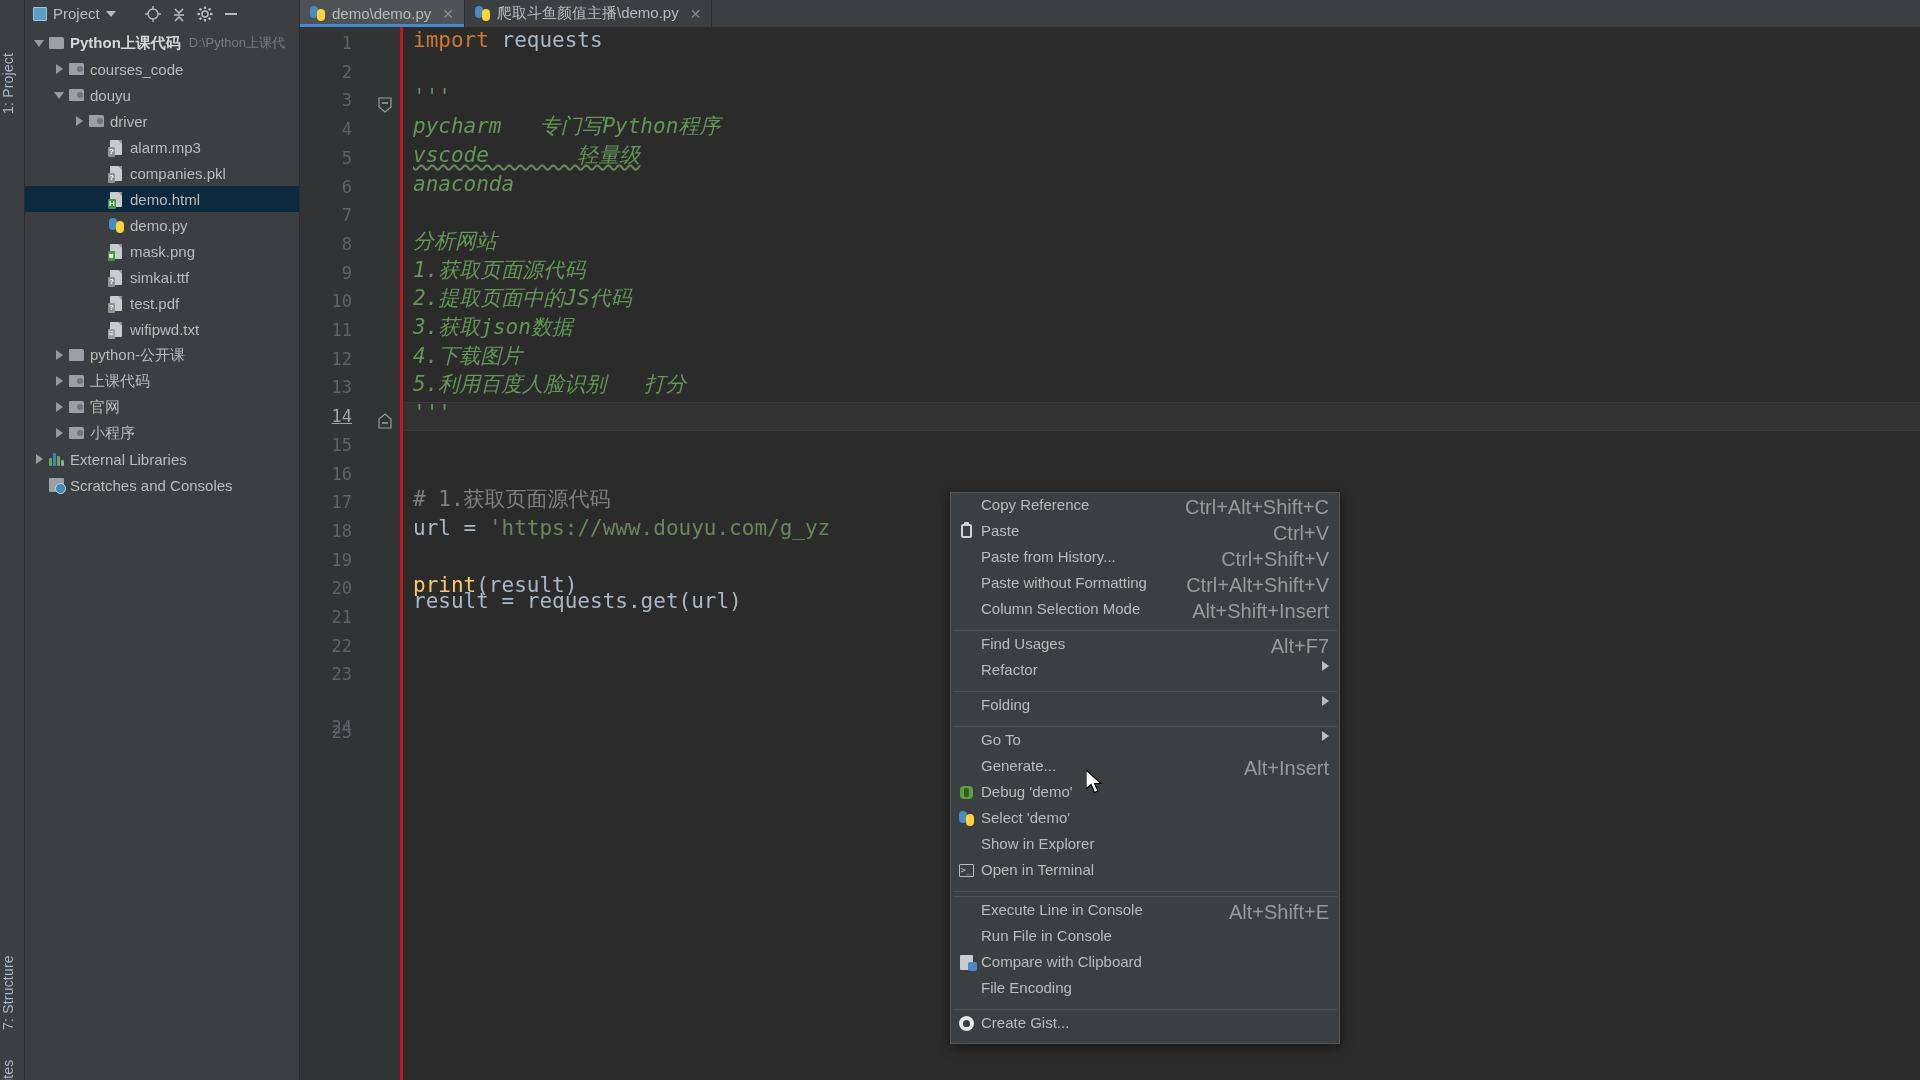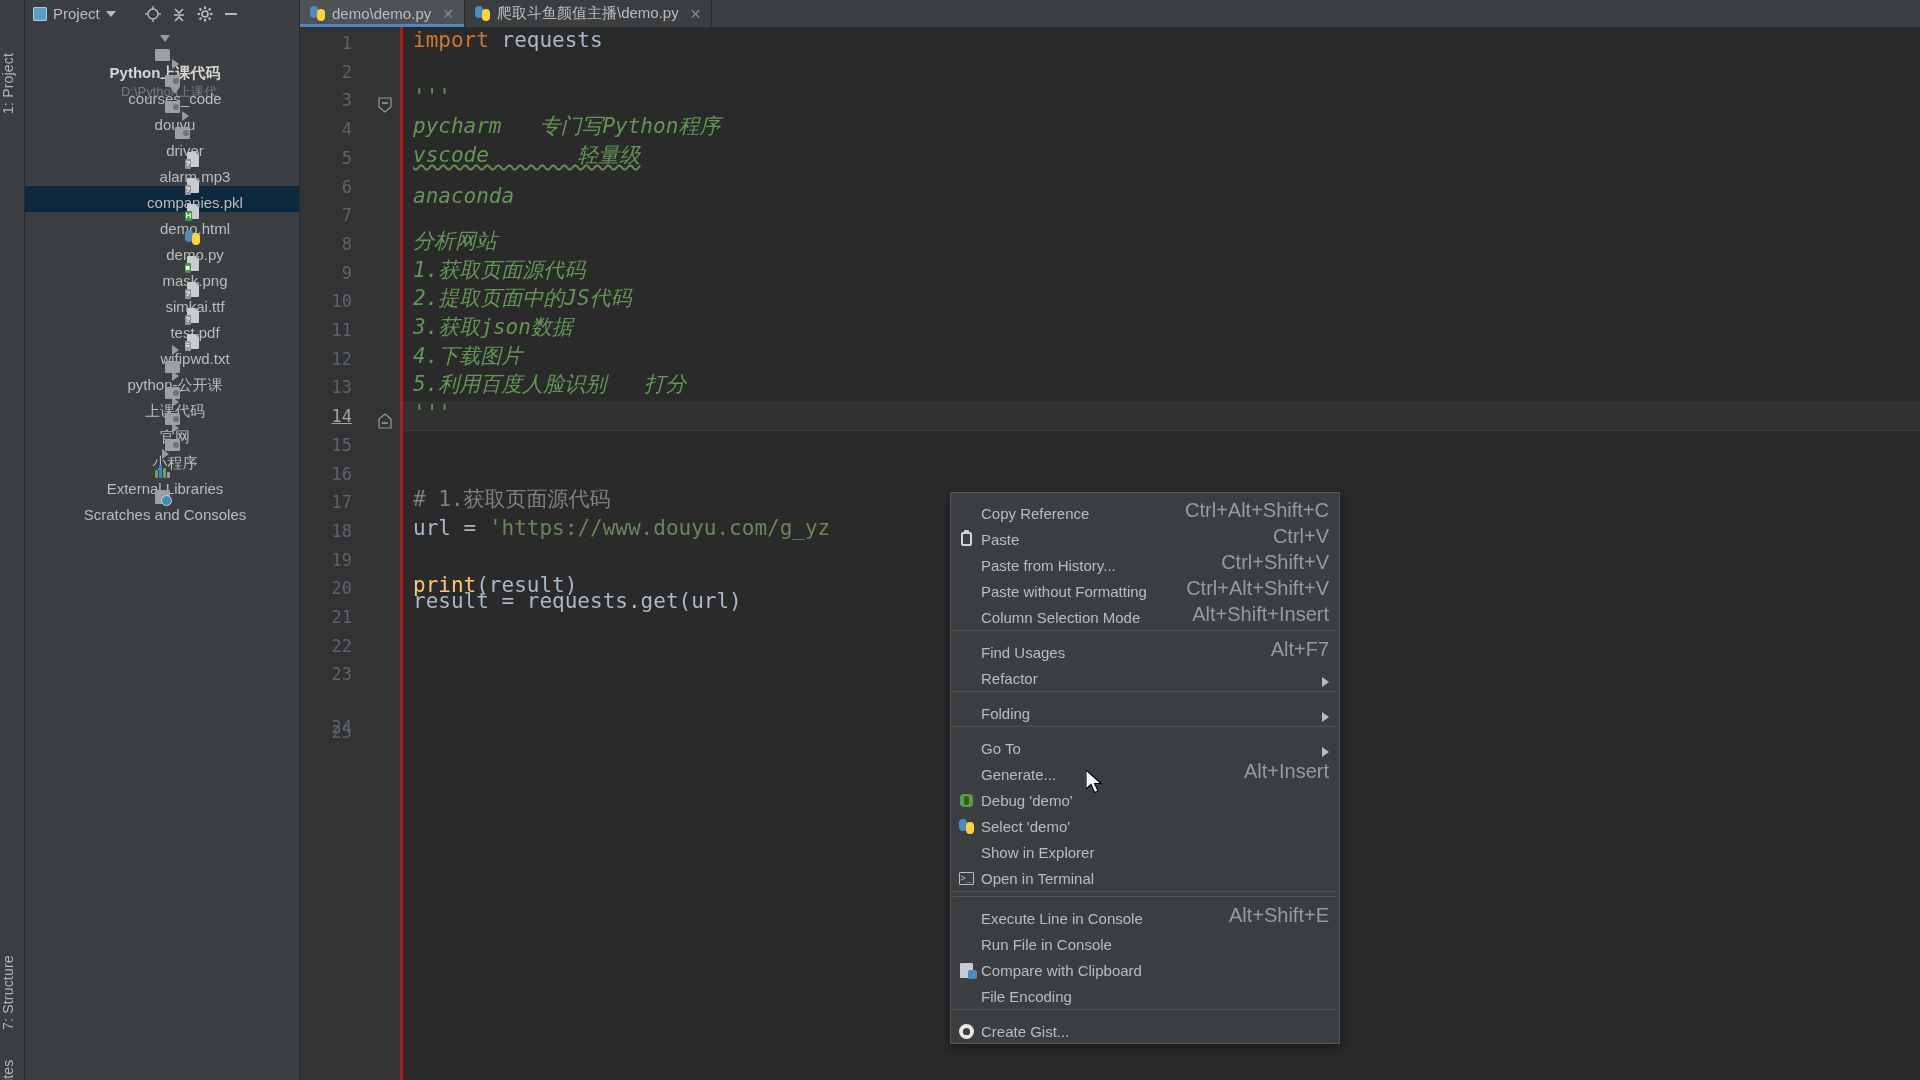--- a/index.html
+++ b/index.html
@@ -51,21 +51,21 @@
   }
   .hdr-btn {
     width: 22px; height: 22px; display:flex; align-items:center; justify-content:center;
     cursor: pointer;
   }
   .hdr-spacer { flex: 0 0 14px; }
 
   .tree { padding-top: 3px; font-size: 15px; color: #bbbbbb; }
   .tree-row {
     display: flex; align-items: center; height: 26px;
-    padding-left: 6px; white-space: nowrap; cursor: default; flex-direction: column;
+    padding-left: 6px; white-space: nowrap; cursor: default;
   }
   .tree-row.selected { background: #0d293e; }
   .tw { width: 16px; height: 26px; display:flex; align-items:center; justify-content:center; flex:0 0 16px; }
   .tw .arrow-r {
     width: 0; height: 0; border-top: 5px solid transparent;
     border-bottom: 5px solid transparent; border-left: 7px solid #9a9a9a;
   }
   .tw .arrow-d {
     width: 0; height: 0; border-left: 5px solid transparent;
     border-right: 5px solid transparent; border-top: 7px solid #9a9a9a;
@@ -159,21 +159,21 @@
   .wavy { text-decoration: underline wavy #6a8759; text-decoration-skip-ink:none;}
 
   
   .ctxmenu {
     position: absolute; left: 950px; top: 492px; width: 390px;
     background: #3c3f41; border: 1px solid #555759;
     box-shadow: 0 3px 10px rgba(0,0,0,.5);
     padding: 3px 0; z-index: 50;
   }
   .mi {
-    display: flex; align-items: flex-end; height: 26px;
+    display: flex; align-items: flex-start; height: 26px;
     padding: 0 10px 0 6px; color: #bbbbbb; font-size: 15px;
     cursor: pointer; position: relative;
   }
   .mi.sel { background: #4b6eaf; color: #ffffff; }
   .mi .mico { width: 18px; height: 18px; flex: 0 0 18px; margin-right: 6px; display:flex;align-items:center;justify-content:center;}
   .mi .mlabel { flex: 1 1 auto; white-space: nowrap; }
   .mi .mshort { color: #999999; font-size: 20px; white-space: nowrap; }
   .mi.sel .mshort { color: #e6ecf5; }
   .mi .marrow {
     width: 0; height: 0; border-top: 5px solid transparent;
@@ -481,21 +481,21 @@
           <div class="num" style="top: 608.7px;">22</div>
           <div class="num" style="top: 637.4px;">23</div>
           <div class="num" style="top: 666.1px; margin-top: 24px;">24</div>
           <div class="num" style="top: 694.8px;">25</div>
         </div>
       <div class="code-col" id="code-host">
           <div class="ln" style="top: -1px;"><span class="kw">import</span><span class="plain"> requests</span></div>
           <div class="ln" style="top: 56.4px;"><span class="docs">'''</span></div>
           <div class="ln" style="top: 85.1px;"><span class="docs">pycharm   专门写Python程序</span></div>
           <div class="ln" style="top: 113.8px;"><span class="docs wavy">vscode       轻量级</span></div>
-          <div class="ln" style="top: 142.5px; margin-top: 12px;"><span class="docs">anaconda</span></div>
+          <div class="ln" style="top: 142.5px;"><span class="docs">anaconda</span></div>
           <div class="ln" style="top: 199.9px;"><span class="docs">分析网站</span></div>
           <div class="ln" style="top: 228.6px;"><span class="docs">1.获取页面源代码</span></div>
           <div class="ln" style="top: 257.3px;"><span class="docs">2.提取页面中的JS代码</span></div>
           <div class="ln" style="top: 286px;"><span class="docs">3.获取json数据</span></div>
           <div class="ln" style="top: 314.7px;"><span class="docs">4.下载图片</span></div>
           <div class="ln" style="top: 343.4px;"><span class="docs">5.利用百度人脸识别   打分</span></div>
           <div class="cur-line" style="top: 375.1px;"></div>
           <div class="ln" style="top: 372.1px;"><span class="docs">'''</span></div>
           <div class="ln" style="top: 458.2px;"><span class="cmt"># 1.获取页面源代码</span></div>
           <div class="ln" style="top: 486.9px;"><span class="plain">url </span><span class="plain">= </span><span class="str">'https://www.douyu.com/g_yz</span></div>

